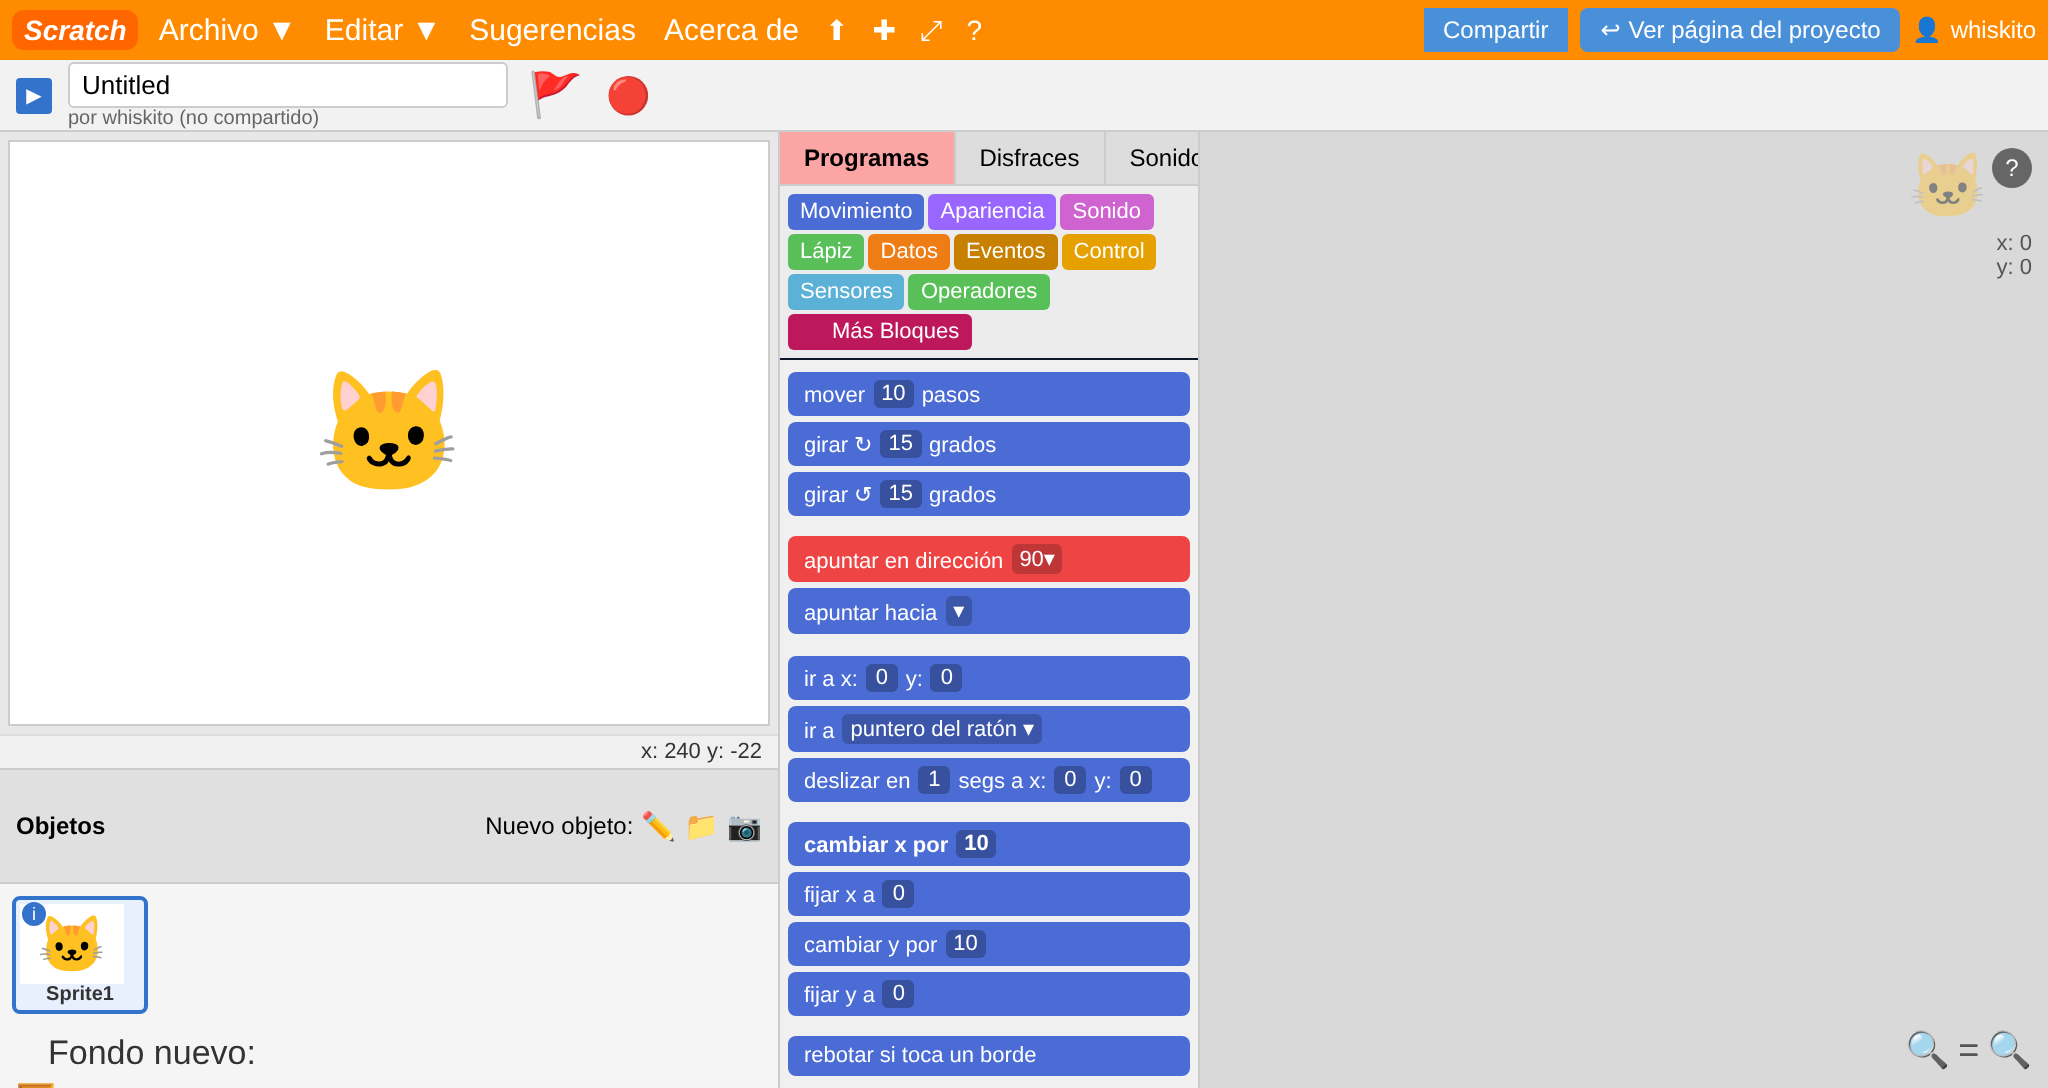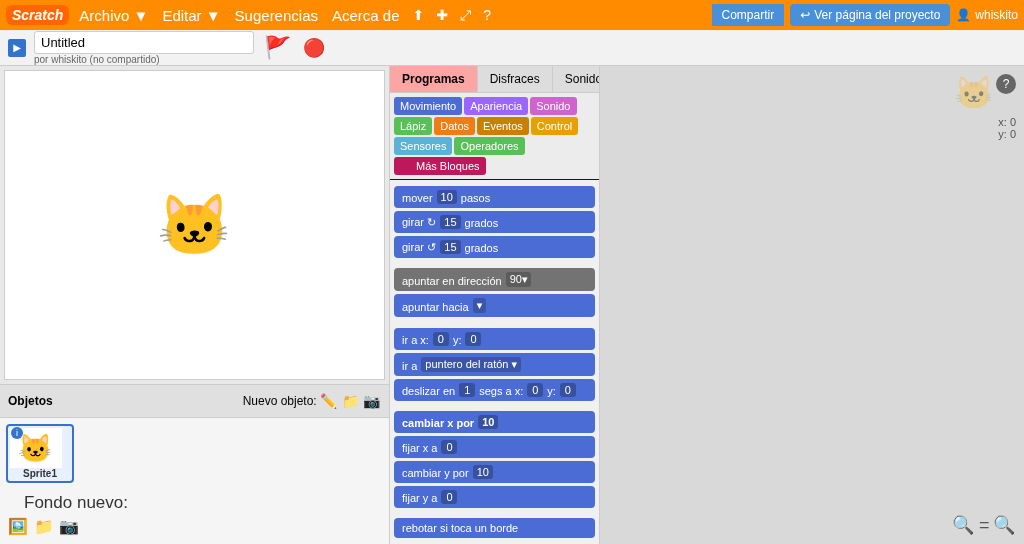--- a/index.html
+++ b/index.html
@@ -24,21 +24,21 @@
     
     #main { display: flex; height: calc(544px - 66px); }
 
     
     #stage-area { display: flex; flex-direction: column; width: 390px; min-width: 390px; background: #e8e8e8; border-right: 1px solid #ccc; }
     #stage-canvas { background: white; flex: 1; position: relative; display: flex; align-items: center; justify-content: center; overflow: hidden; margin: 4px; border: 1px solid #ccc; }
     #stage-coords { text-align: right; padding: 2px 8px; font-size: 11px; color: #333; background: #f0f0f0; border-top: 1px solid #ddd; }
 
     
     #sprite-panel { background: #f5f5f5; border-top: 1px solid #ccc; height: 160px; display: flex; flex-direction: column; }
-    #sprite-panel-header { display: flex; align-items: center; justify-content: space-between; padding: 8px 8px; background: #e0e0e0; border-bottom: 1px solid #ccc; }
+    #sprite-panel-header { display: flex; align-items: center; justify-content: space-between; padding: 20px 8px; background: #e0e0e0; border-bottom: 1px solid #ccc; }
     #sprite-panel-title { font-weight: bold; font-size: 12px; }
     #new-sprite-controls { display: flex; align-items: center; gap: 4px; font-size: 12px; }
     #sprite-list { display: flex; padding: 6px; gap: 6px; }
     .stage-thumb { width: 60px; text-align: center; cursor: pointer; }
     .stage-thumb-label { font-size: 10px; color: #333; text-align: center; }
     .sprite-thumb { width: 68px; text-align: center; cursor: pointer; position: relative; border: 2px solid #3373cc; border-radius: 4px; padding: 2px; background: #e8f0fe; }
     .sprite-info-icon { position: absolute; top: 1px; left: 3px; background: #3373cc; color: white; border-radius: 50%; width: 12px; height: 12px; font-size: 9px; display: flex; align-items: center; justify-content: center; }
     .sprite-thumb-label { font-size: 10px; color: #333; font-weight: bold; }
     #fondo-nuevo { padding: 4px 8px; font-size: 17px; color: #333; margin-left: 16px; }
     #fondo-icons { padding: 0 8px; display: flex; gap: 6px; font-size: 16px; }
@@ -107,20 +107,21 @@
   <button class="ctrl-btn red-stop">🔴</button>
 </div>
 
 <div id="main">
 
   <div id="stage-area">
     <div id="stage-canvas">
 
       <span class="cat-sprite">🐱</span>
     </div>
+    <div id="stage-coords">x: 240  y: -22</div>
 
     <div id="sprite-panel">
       <div id="sprite-panel-header">
         <span id="sprite-panel-title">Objetos</span>
         <div id="new-sprite-controls">
           <span>Nuevo objeto:</span>
           <span style="cursor:pointer;font-size:14px;">✏️</span>
           <span style="cursor:pointer;font-size:14px;">📁</span>
           <span style="cursor:pointer;font-size:14px;">📷</span>
         </div>
@@ -175,21 +176,21 @@
         <span>grados</span>
       </div>
 
       <div class="block" style="background:#4a6cd4;">
         <span>girar ↺</span>
         <span class="block-val">15</span>
         <span>grados</span>
       </div>
       <div class="block-sep"></div>
 
-      <div class="block" style="background:#737373;">
+      <div class="block" style="background:#ef4444;">
         <span>apuntar en dirección</span>
         <span class="block-dropdown">90▾</span>
       </div>
 
       <div class="block" style="background:#4a6cd4;">
         <span>apuntar hacia</span>
         <span class="block-dropdown">▾</span>
       </div>
       <div class="block-sep"></div>
 

